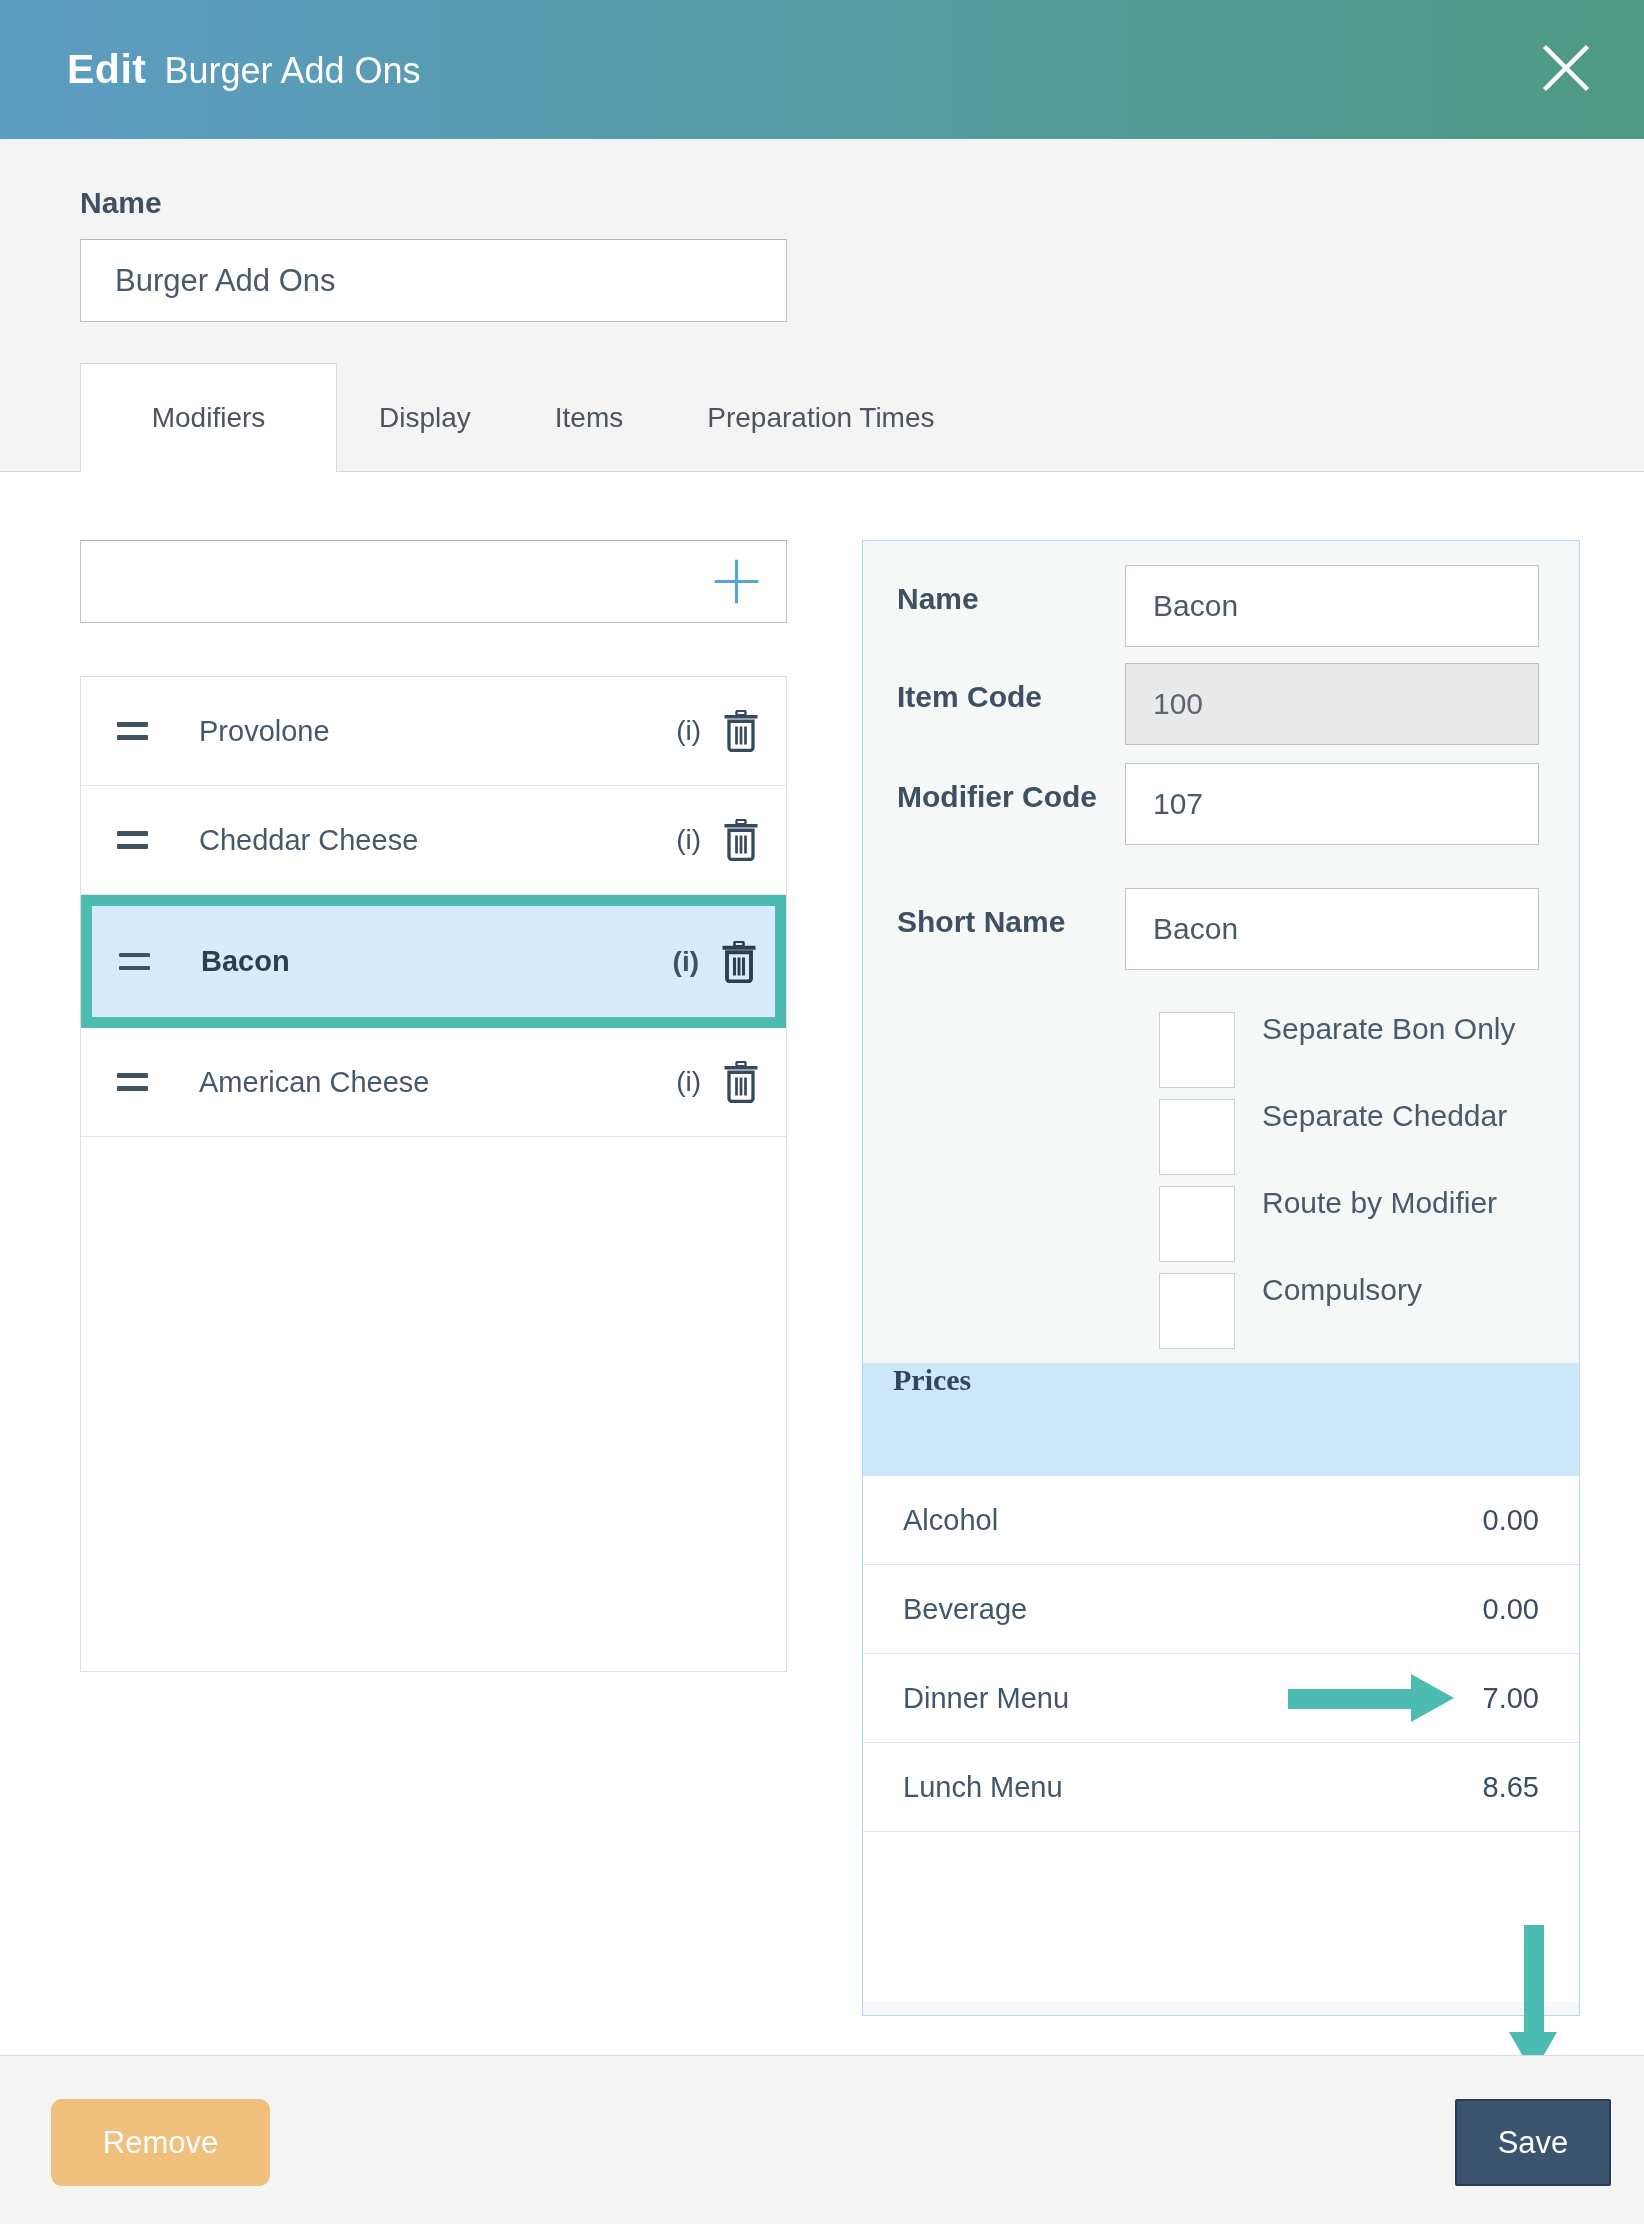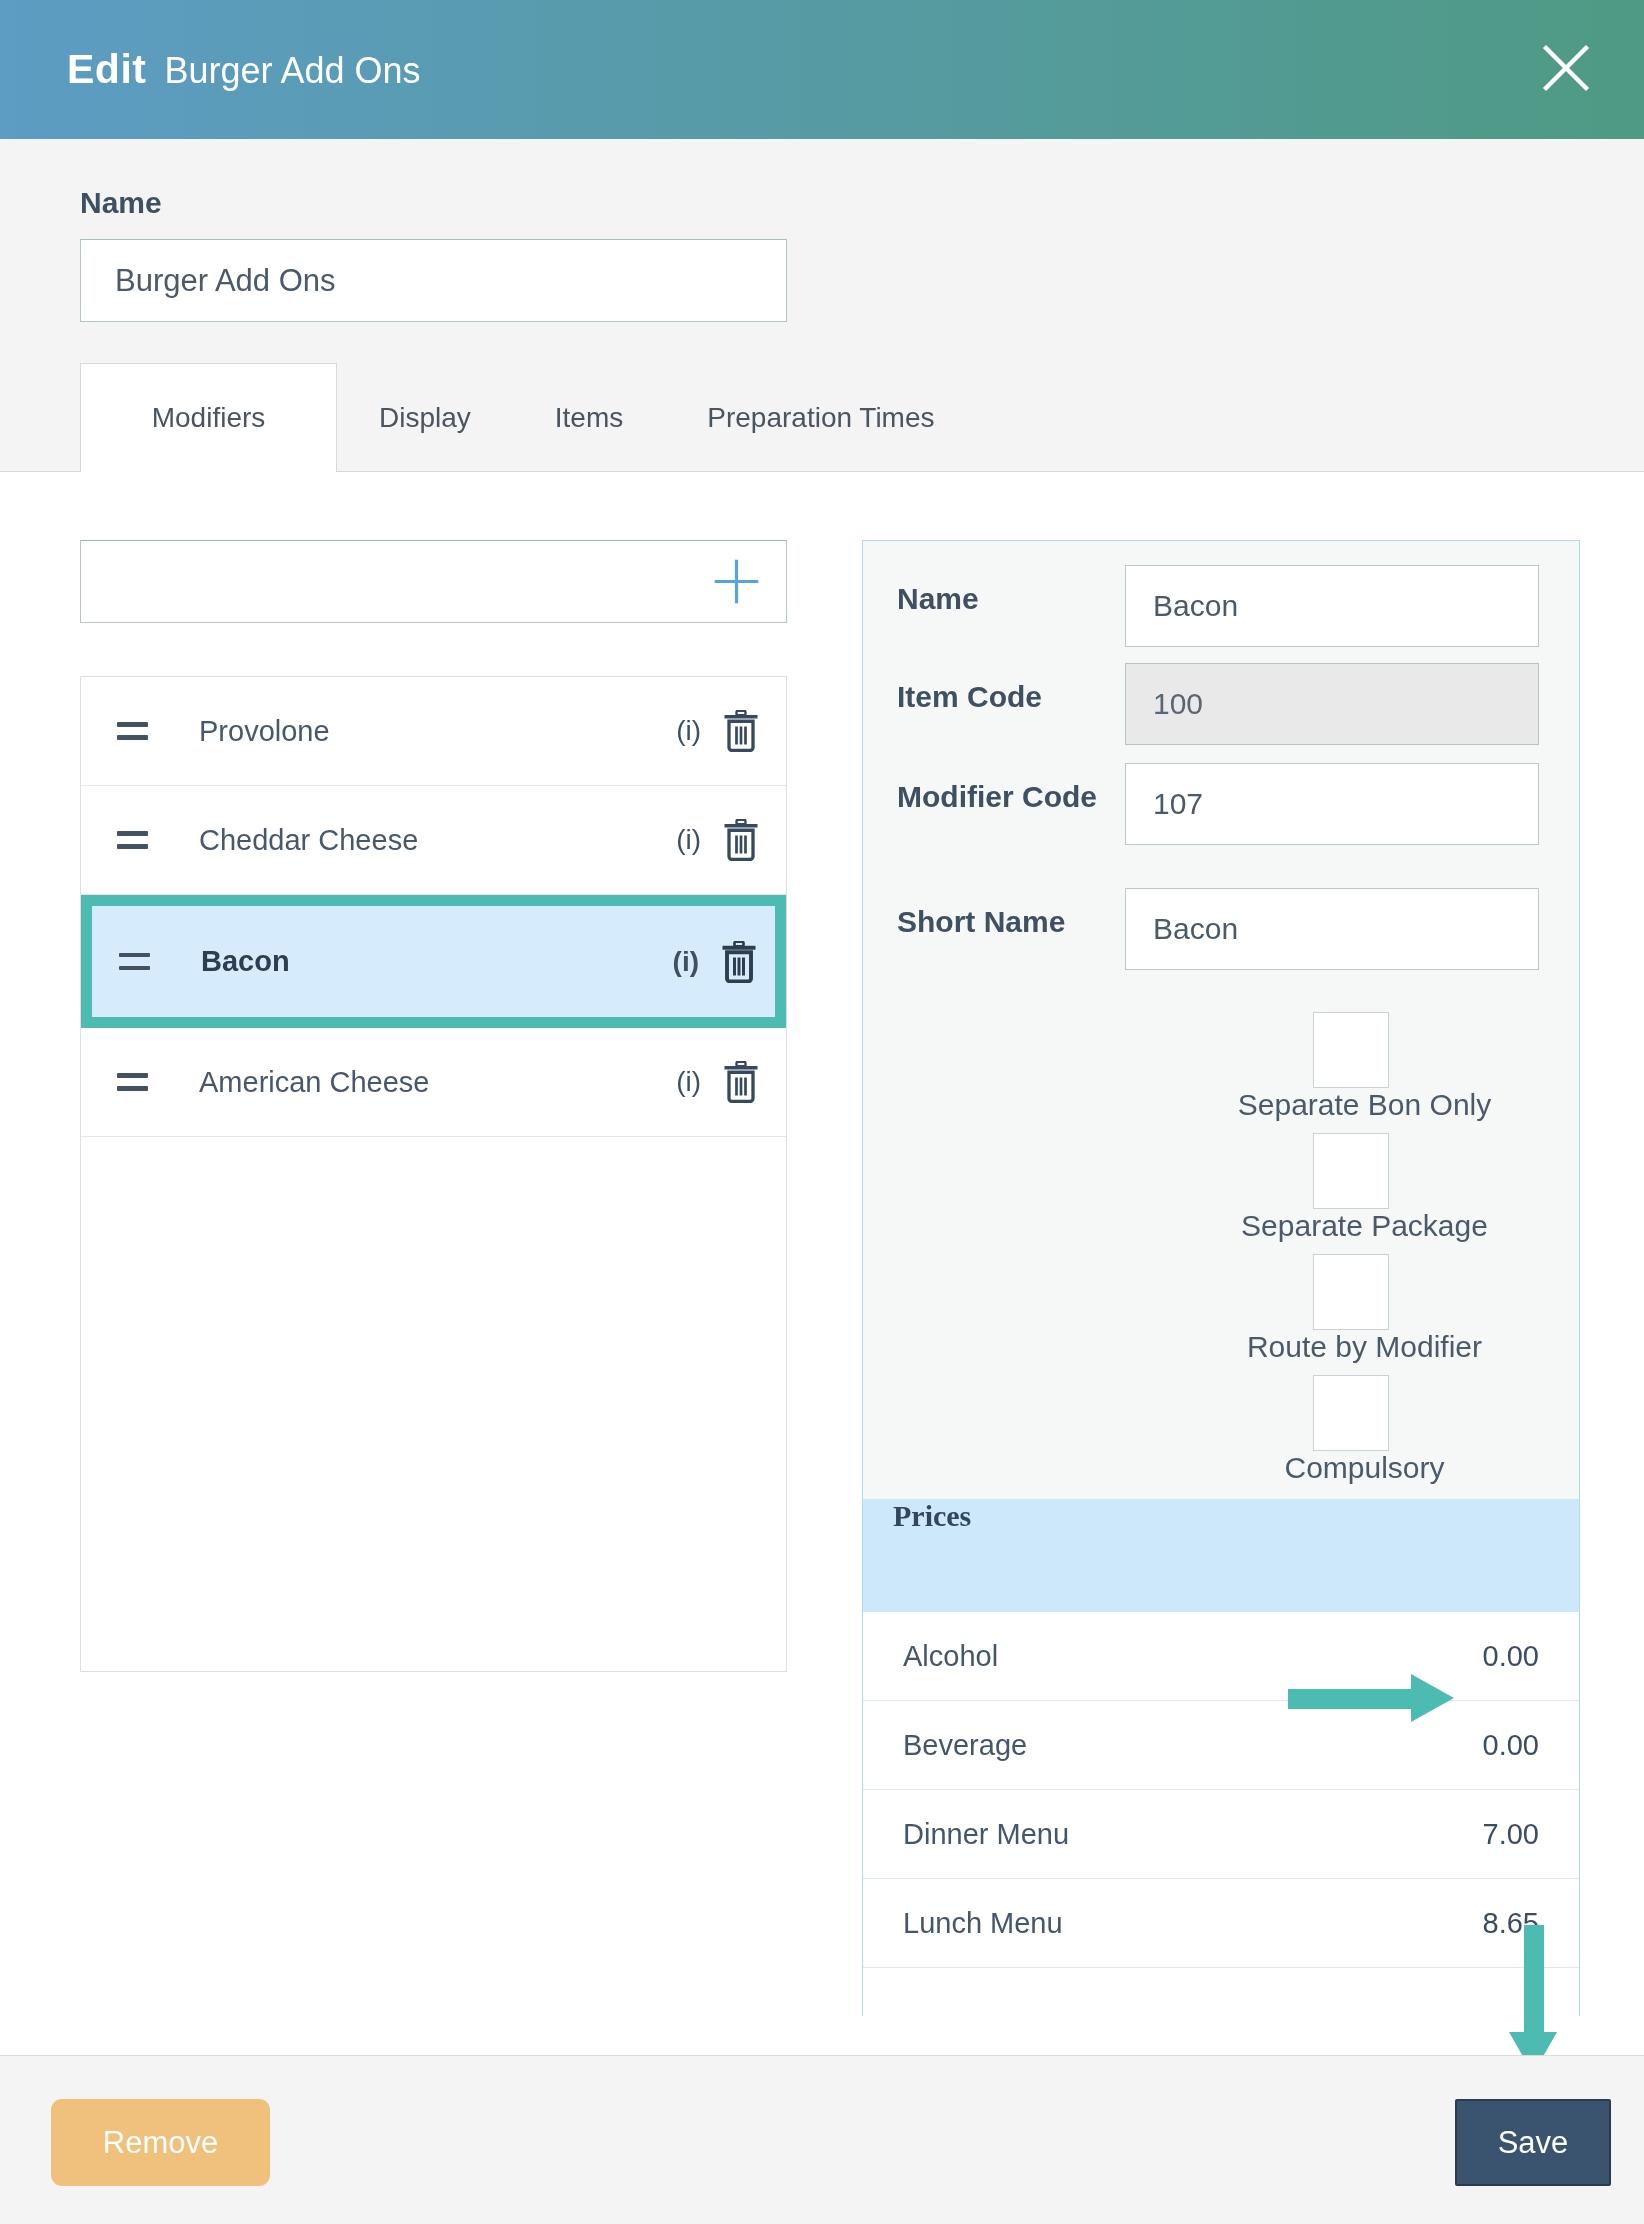--- a/index.html
+++ b/index.html
@@ -109,21 +109,21 @@
     width:414px;height:82px;background:#fff;border:0.9px solid #bcc8cd;
     font-size:30px;color:#4a5a68;padding-left:27px;outline:none;
     font-family:"Liberation Sans",sans-serif;
   }
   .field-row input.disabled{background:#e9e9e9;border-color:#b9c1c5;color:#5a6672;}
   .mb18{margin-bottom:16.3px;}
   .mb20{margin-bottom:18px;}
   .mb48{margin-bottom:43px;}
 
   .checkbox-group{margin:42px 0 14.5px 262px;}
-  .checkbox-row{display:flex;align-items:center;margin-bottom:11px;flex-direction:column;}
+  .checkbox-row{display:flex;margin-bottom:11px;}
   .checkbox{
     width:76px;height:76px;background:#fff;border:0.9px solid #c9d2d6;
     cursor:pointer;flex:0 0 auto;
   }
   .checkbox-label{margin-left:27px;font-size:30px;color:#4a5a68;}
 
   .prices-header{
     height:113px;background:var(--prices-header-bg);
     display:flex;align-items:flex-start;padding-left:30px;
     font-size:30px;font-weight:700;color:#33475a;font-family:Liberation Serif, serif;
@@ -310,21 +310,21 @@
           <input type="text" value="Bacon" style="">
         </div>
 
         <div class="checkbox-group">
           <div class="checkbox-row">
             <div class="checkbox"></div>
             <div class="checkbox-label">Separate Bon Only</div>
           </div>
           <div class="checkbox-row">
             <div class="checkbox"></div>
-            <div class="checkbox-label">Separate Package</div>
+            <div class="checkbox-label">Separate Cheddar</div>
           </div>
           <div class="checkbox-row">
             <div class="checkbox"></div>
             <div class="checkbox-label">Route by Modifier</div>
           </div>
           <div class="checkbox-row">
             <div class="checkbox"></div>
             <div class="checkbox-label">Compulsory</div>
           </div>
         </div>

